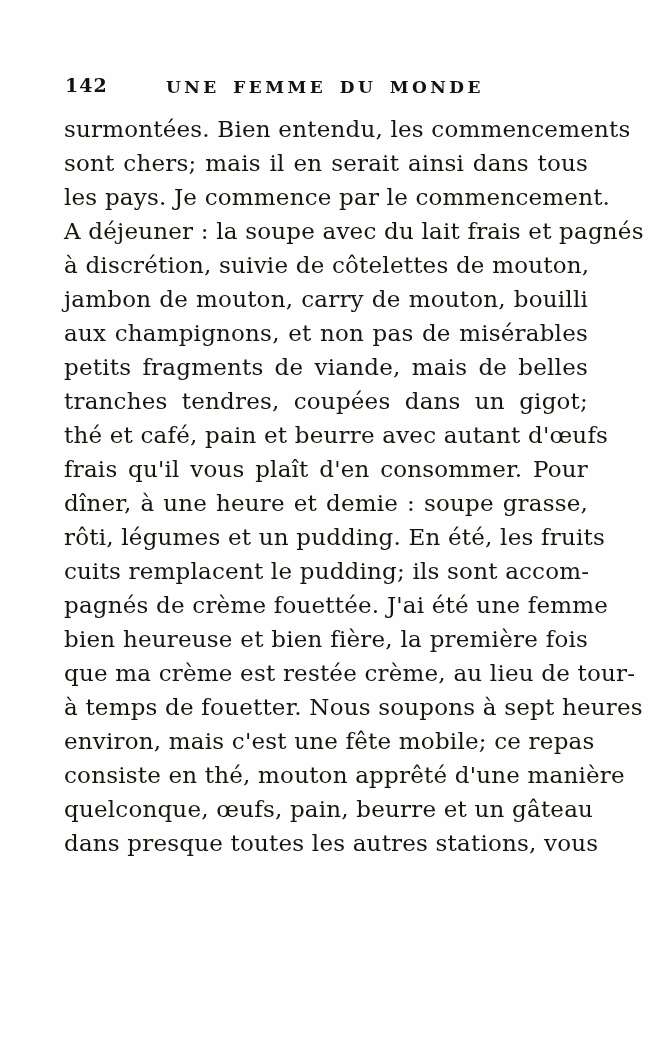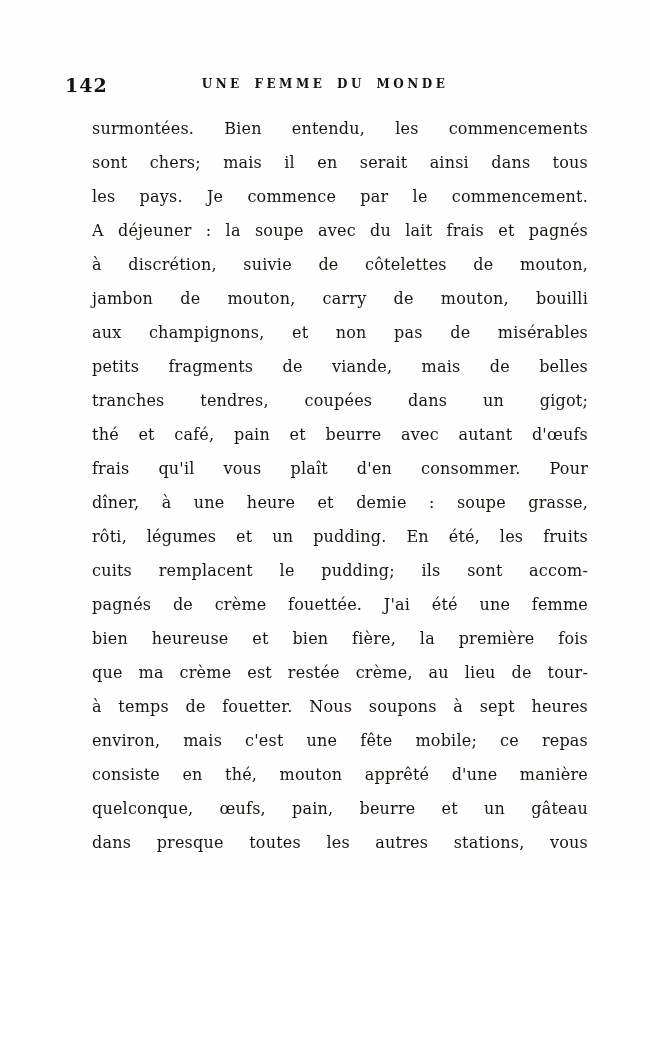--- a/index.html
+++ b/index.html
@@ -32,43 +32,42 @@
     font-weight: bold;
     letter-spacing: 1px;
     color: #141210;
   }
   .running-title {
     position: absolute;
     left: 0;
     right: 0;
     top: 3px;
     text-align: center;
-    font-size: 12px;
+    font-size: 17px;
     font-weight: bold;
     letter-spacing: 3.5px;
     color: #141210;
     word-spacing: 4px;
   }
   .body-text {
     position: absolute;
     top: 112px;
     left: 64px;
     width: 524px;
   }
   .text-line {
     display: block;
-    font-size: 16px;
+    font-size: 23px;
     line-height: 34px;
     height: 34px;
     text-align: justify;
     text-align-last: justify;
     white-space: nowrap;
     color: #18150f;
     letter-spacing: 0.2px;
-    margin-left: 28px;
   }
 </style>
 </head>
 <body>
 
 <div class="page">
 
   <div class="header">
     <span class="page-number">142</span>
     <span class="running-title">UNE FEMME DU MONDE</span>

